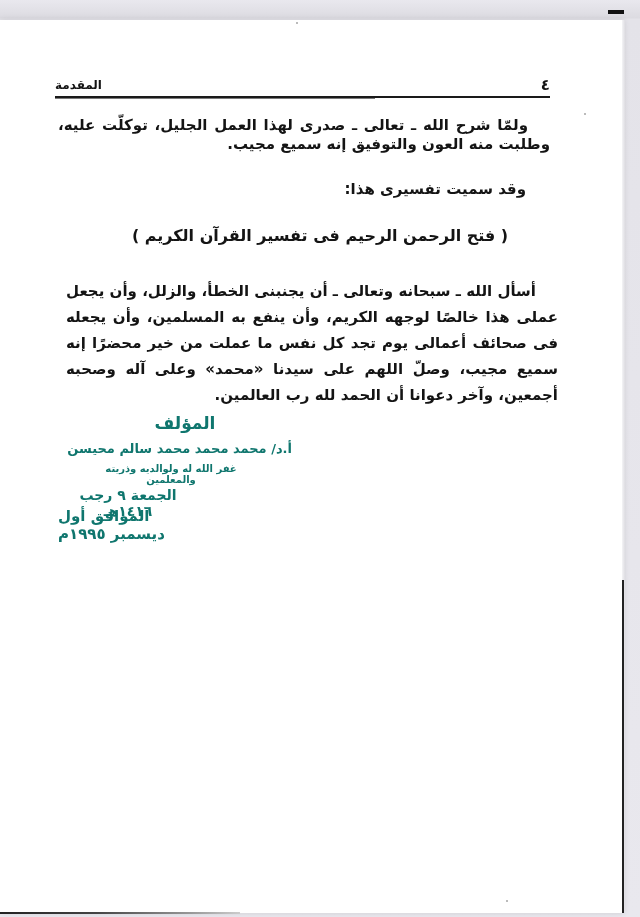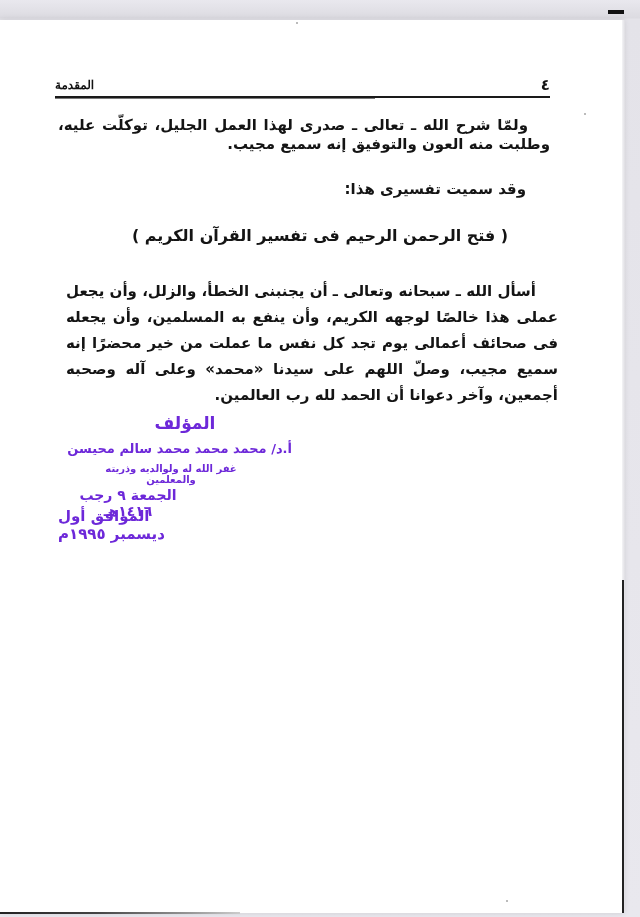--- a/index.html
+++ b/index.html
@@ -71,21 +71,20 @@
       width: 495px;
       height: 18px;
     }
     .head-title {
       position: absolute;
       left: 0;
       top: 0;
       font-size: 12px;
       font-weight: bold;
       direction: rtl;
-      font-family: Liberation Serif, serif;
     }
     .head-pagenum {
       position: absolute;
       right: 0;
       top: -2px;
       font-size: 15px;
       font-weight: bold;
     }
     .head-rule {
       position: absolute;
@@ -126,21 +125,21 @@
       font-size: 16px;
       font-weight: bold;
       direction: rtl;
     }
     .p2 { top: 270px; text-indent: 22px; line-height: 26px; }
 
     .sig {
       position: absolute;
       direction: rtl;
       font-weight: bold;
-      color: #6d28d9;
+      color: #0f766e;
     }
     .sig-role { top: 413px; left: 140px; width: 90px; text-align: center; font-size: 17px; }
     .sig-name { top: 441px; left: 60px; width: 232px; text-align: right; font-size: 13px; }
     .sig-prayer { top: 463px; left: 96px; width: 150px; text-align: center; font-size: 10px; }
     .sig-hijri { top: 487px; left: 68px; width: 120px; text-align: center; font-size: 14px; direction: rtl; }
     .sig-greg { top: 507px; left: 58px; width: 120px; text-align: left; font-size: 15px; direction: rtl; }
 
     .speck {
       position: absolute;
       width: 2px;

